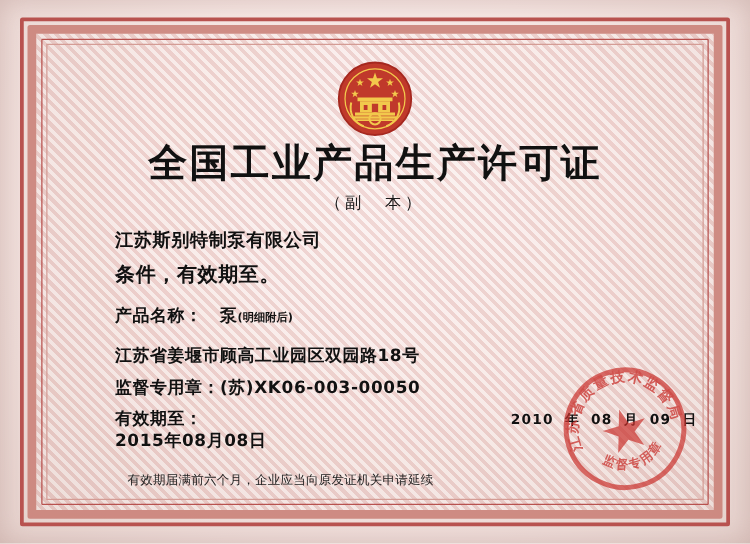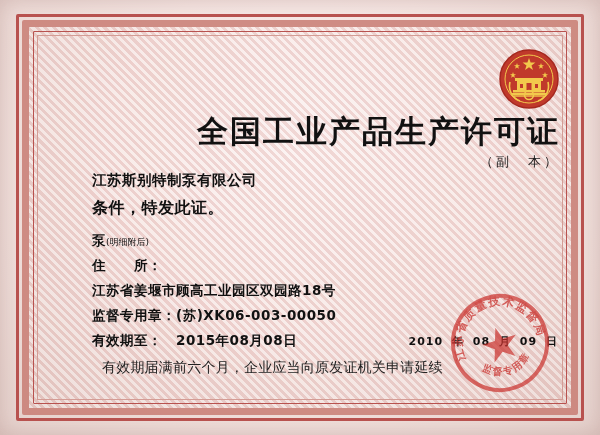--- a/index.html
+++ b/index.html
@@ -59,21 +59,21 @@
     position: absolute;
     left: 37px; top: 35px; right: 37px; bottom: 35px;
     border: 1px solid #d49c95;
   }
 
   .content {
     position: absolute;
     left: 40px; top: 38px; right: 40px; bottom: 38px;
     display: flex;
     flex-direction: column;
-    align-items: flex-end;
+    align-items: center;
   }
 
   
   .emblem {
     margin-top: 10px;
     width: 62px;
     height: 62px;
     position: relative;
   }
   .emblem svg { display: block; }
@@ -93,20 +93,21 @@
     margin-top: 3px;
     font-size: 13px;
     color: #1a1a1a;
     letter-spacing: 3px;
     font-family: Liberation Serif, serif;
   }
 
   
   .body-block {
     width: 100%;
+    margin-top: 12px;
     padding-left: 52px;
     box-sizing: border-box;
   }
   .company {
     font-size: 14.5px;
     font-weight: bold;
     color: #111;
     letter-spacing: 0.5px;
   }
   .statement {
@@ -143,49 +144,49 @@
   .field-label {
     width: 84px;
     flex: 0 0 auto;
     font-weight: bold;
   }
   .field-value {
     font-weight: bold;
   }
   .small-note {
     font-size: 9px;
-    font-weight: normal;
+    font-weight: bold;
     letter-spacing: 0;
   }
 
   
   .date-row {
     display: flex;
     align-items: baseline;
     font-size: 13.5px;
     color: #111;
     margin-top: 2px;
     letter-spacing: 0.5px;
     font-weight: bold;
   }
-  .date-left { display: flex; align-items: baseline; }
+  .date-left { display: flex; align-items: baseline; flex-direction: column; }
   .date-right {
     margin-left: auto;
     font-size: 11px;
     letter-spacing: 1px;
     font-weight: bold;
   }
   .date-right .seg { margin: 0 2px; }
 
   
   .footer-note {
     position: absolute;
     left: 62px;
-    bottom: 20px;
-    font-size: 14px;
+    bottom: 6px;
+    font-size: 10px;
     color: #222;
     letter-spacing: 0.2px;
   }
 
   
   .seal {
     position: absolute;
     right: 48px;
     bottom: 40px;
     width: 104px;
@@ -238,33 +239,33 @@
         <path d="M50 34 C52 42 48 50 40 53" stroke="#f2c94c" stroke-width="1.6" fill="none"></path>
       </svg>
     </div>
 
     <div class="title">全国工业产品生产许可证</div>
     <div class="subtitle">（副　本）</div>
 
     <div class="body-block">
       <div class="company">江苏斯别特制泵有限公司</div>
       <div class="statement">
-        <span class="line2">条件，特发此证。</span>
+        <span class="line2">条件，有效期至。</span>
       </div>
     </div>
 
     <div class="fields">
 
       <div class="field-row">
+        <span class="field-label">产品名称：</span>
         <span class="field-value">泵</span>
         <span class="small-note">(明细附后)</span>
       </div>
 
       <div class="field-row">
-        <span class="field-label">住　　所：</span>
       </div>
 
       <div class="field-row">
         <span class="field-value">江苏省姜堰市顾高工业园区双园路18号</span>
       </div>
 
       <div class="field-row">
         <span class="field-label">监督专用章：</span>
         <span class="field-value">(苏)XK06-003-00050</span>
       </div>

